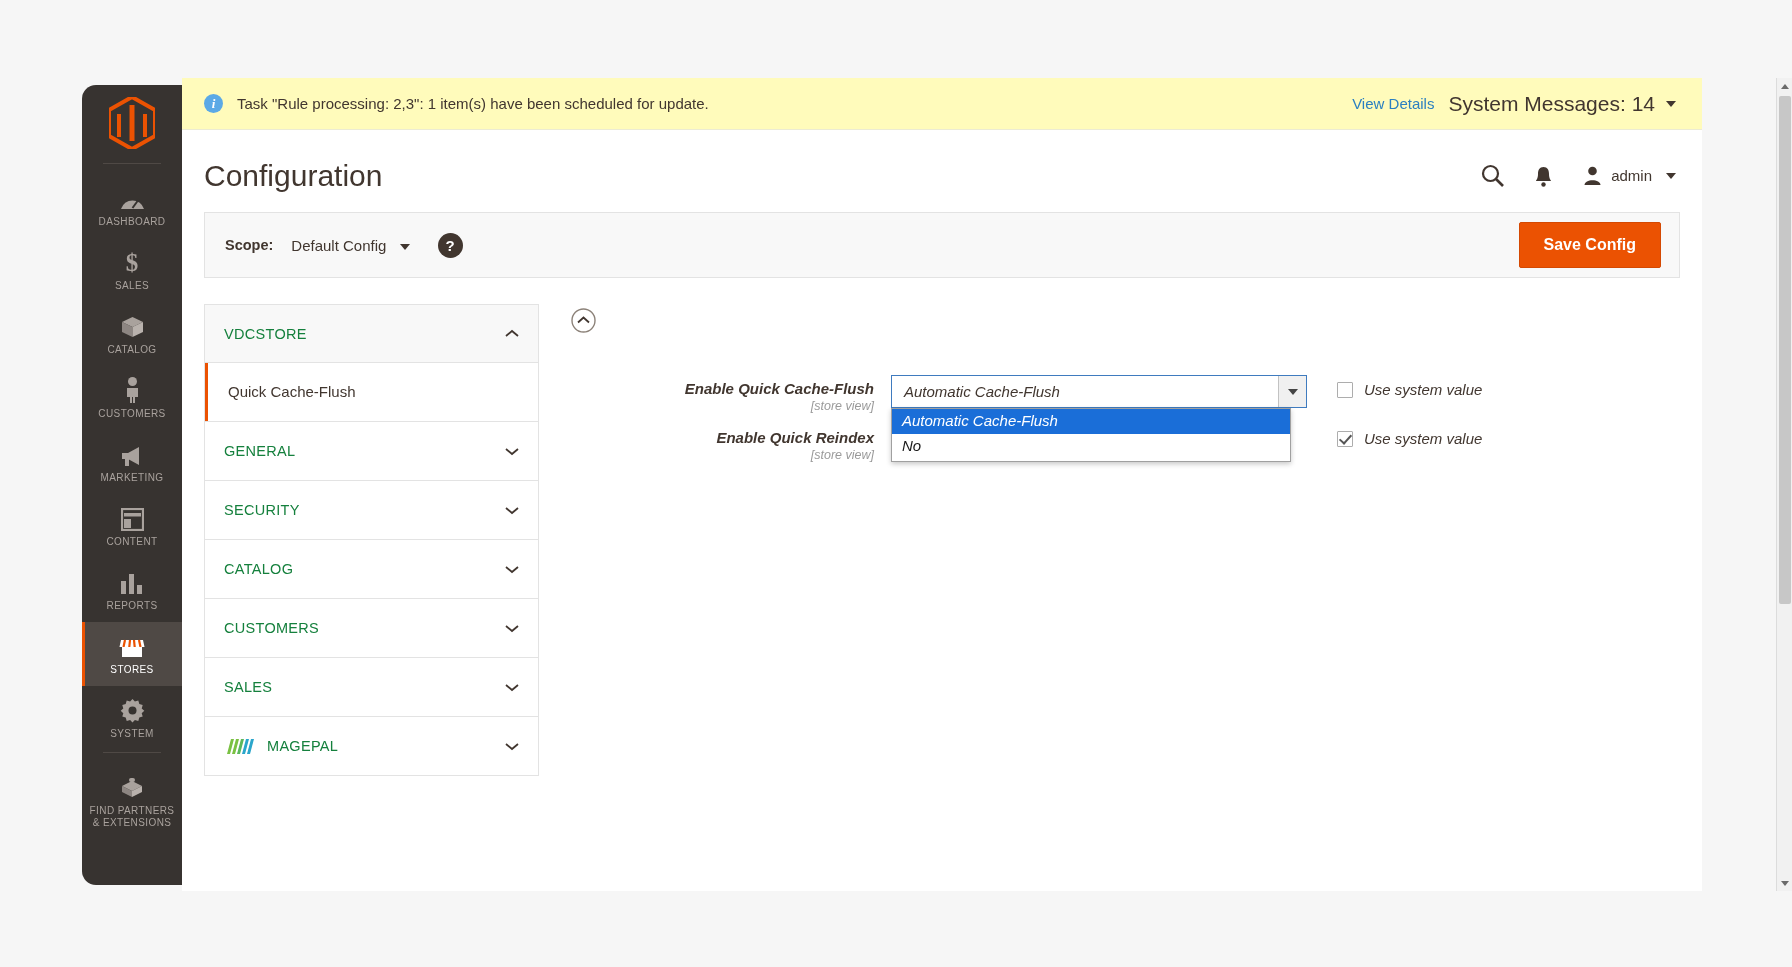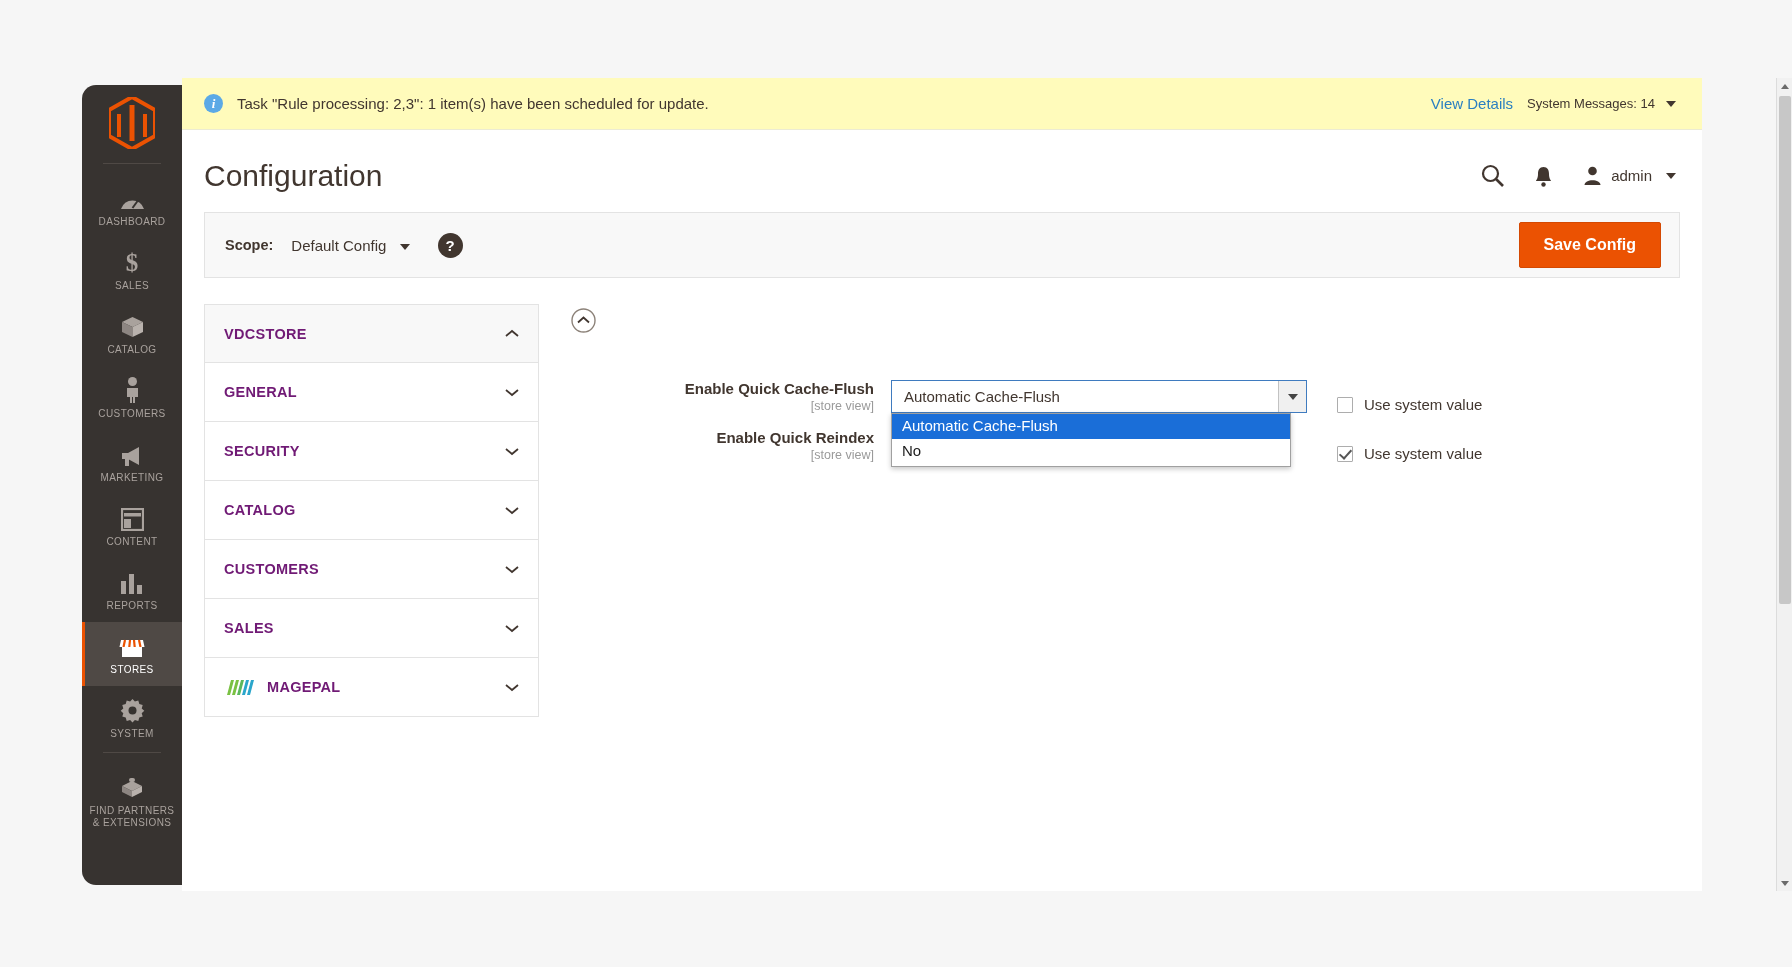--- a/index.html
+++ b/index.html
@@ -85,21 +85,21 @@
     font-style: italic;
     display:flex; align-items:center; justify-content:center;
     margin-right: 14px; flex: none;
     font-family: "Liberation Serif", serif;
   }
   .msg-text { flex: 1; }
   .view-details {
     color: #2a7fc1; font-size: 15px; cursor: pointer;
     text-decoration: none; margin-right: 14px;
   }
-  .sysmsg { font-size: 13px; color: #41362f; }
+  .sysmsg { font-size: 21px; color: #41362f; }
   .caret-dn {
     display:inline-block; margin-left: 11px;
     width:0;height:0;border-left:5px solid transparent;
     border-right:5px solid transparent;border-top:6px solid #41362f;
     vertical-align: middle;
   }
 
   
   .pghead {
     height: 76px;
@@ -153,21 +153,21 @@
   
   .confnav { width: 335px; flex:none; }
   .nav-sec {
     background:#fff; border:1px solid #e3e3e3; border-top:none;
     display:flex; align-items:center; padding: 0 19px;
     height: 59px; cursor:pointer;
   }
   .nav-sec:first-child { border-top: 1px solid #e3e3e3; }
   .nav-sec.open { background:#f8f8f8; }
   .nav-title {
-    font-size: 14.5px; font-weight: bold; color:#701a75;
+    font-size: 14.5px; font-weight: normal; color:#15803d;
     letter-spacing: .3px; flex:1;
   }
   .chev { width: 14px; height: 9px; flex:none; }
   .subitems { border:1px solid #e3e3e3; border-top:none; background:#fff; }
   .subitem {
     padding: 20px 19px 21px 20px;
     font-size: 15px; color:#41362f;
     border-left: 3px solid transparent;
     cursor:pointer;
   }
@@ -177,22 +177,23 @@
   
   .settings { flex:1; padding-left: 32px; position:relative; }
   .sect-head {
     display:flex; align-items:center;
     padding: 4px 14px 0 0;
   }
   .sect-title { font-size:19.5px; font-weight:bold; color:#41362f; flex:1; }
   .collapse-ic { width:25px;height:25px; cursor:pointer; }
 
   .field-row {
-    display:flex; align-items:flex-end;
+    display:flex; align-items:flex-start;
     margin-top: 42px;
+    font-style: italic;
   }
   .field-row.second { margin-top: 11px; }
   .fl-label {
     width: 320px; flex:none; text-align:right;
     padding-right: 17px; padding-top: 5px;
   }
   .fl-name { font-size:15px; font-weight:bold; color:#41362f; display:block; }
   .fl-scope { font-size:12.5px; color:#9a9a9a; display:block; margin-top:2px;}
   .fl-ctrl { width: 416px; flex:none; position:relative; }
 
@@ -424,20 +425,23 @@
     </div>
 
     <div class="cbody">
 
       <div class="confnav">
         <div class="nav-sec open">
           <span class="nav-title">VDCSTORE</span>
           <svg class="chev" viewBox="0 0 14 9">
               <path d="M1 7 L7 2 L13 7" fill="none" stroke="#41362f" stroke-width="1.8"></path>
             </svg>
+        </div>
+        <div class="subitems">
+          <div class="subitem active">Quick Cache-Flush</div>
         </div>
 
         <div class="nav-sec">
           <span class="nav-title">GENERAL</span>
           <svg class="chev" viewBox="0 0 14 9">
               <path d="M1 2 L7 7 L13 2" fill="none" stroke="#41362f" stroke-width="1.8"></path>
             </svg>
         </div>
         <div class="nav-sec">
           <span class="nav-title">SECURITY</span>

